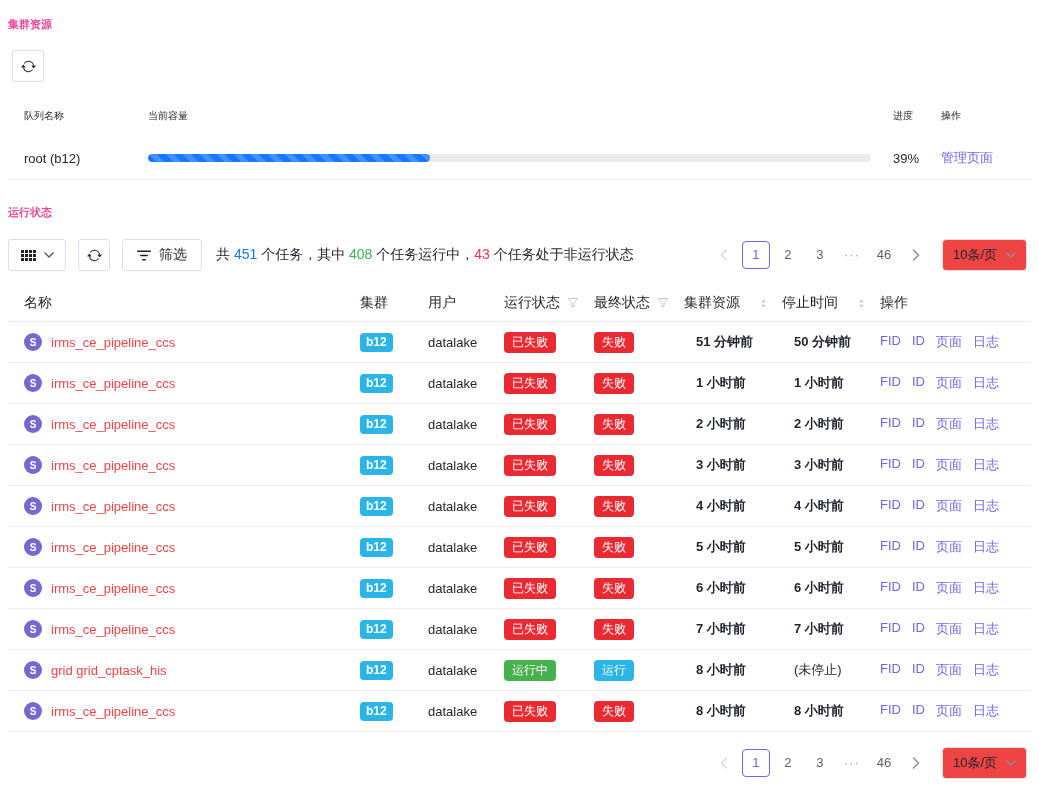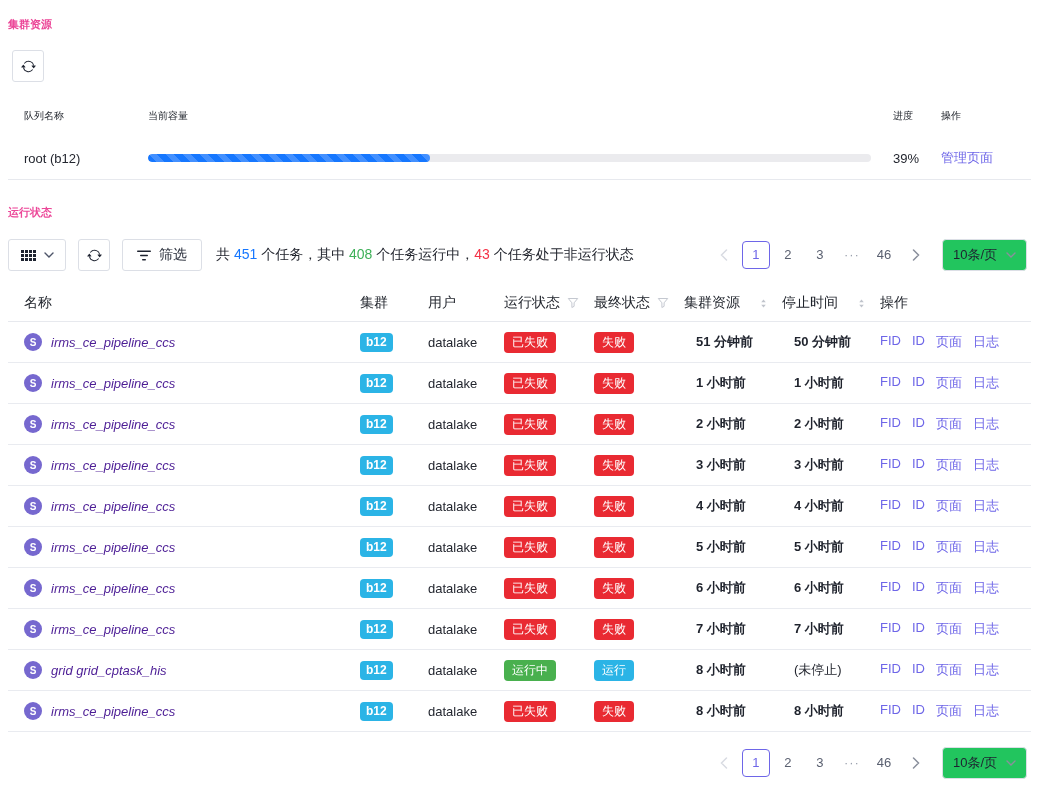--- a/index.html
+++ b/index.html
@@ -40,36 +40,36 @@
 
   .pager { margin-left: auto; display: flex; align-items: center; }
   .pg-num, .pg-ellipsis, .pg-arrow { min-width: 28px; height: 28px; line-height: 26px;
     text-align: center; font-size: 13px; color: #5a6070; margin: 0 2px; cursor: pointer;
     display: inline-flex; align-items: center; justify-content: center; border-radius: 4px; }
   .pg-num.current { border: 1px solid #6e66e8; color: #6e66e8; }
   .pg-ellipsis { color: #9aa0ad; letter-spacing: 1px; }
   .pg-arrow svg { display: block; }
   .size-select { height: 32px; border: 1px solid #dcdfe6; border-radius: 4px; margin-left: 10px;
     padding: 0 10px; display: inline-flex; align-items: center; gap: 9px; font-size: 13px;
-    color: #1e2330; cursor: pointer; background: #22c55e; }
+    color: #1e2330; cursor: pointer; background: #ef4444; }
 
   
   .task-table { margin-top: 14px; }
   .task-header, .task-row { display: grid;
     grid-template-columns: 344px 68px 76px 90px 90px 98px 98px 1fr; align-items: center; }
   .task-header { height: 37px; border-bottom: 1px solid #e7e9ee; font-size: 14px; font-weight: 500; color: #1d2129; }
   .th-cell { display: flex; align-items: center; padding-left: 8px; }
   .th-cell.first { padding-left: 16px; }
   .th-icon { margin-left: 7px; display: inline-flex; cursor: pointer; }
   .th-icon.wide { margin-left: 18px; }
   .task-row { height: 41px; border-bottom: 1px solid #e9ebf0; font-size: 13px; }
   .name-cell { display: flex; align-items: center; gap: 9px; padding-left: 16px; }
   .avatar { width: 18px; height: 18px; border-radius: 50%; background: #7668cf; color: #fff;
     font-size: 10px; font-weight: 600; display: inline-flex; align-items: center; justify-content: center; flex: none; }
-  .task-name { color: #4c1d95; font-style: italic; }
+  .task-name { color: #ef4444; }
   .tag { display: inline-block; font-size: 12px; font-weight: 700; color: #fff;
     background: #2bb4e6; border-radius: 4px; padding: 2px 6px; line-height: 15px; }
   .badge { display: inline-block; font-size: 12px; color: #fff; border-radius: 4px;
     padding: 3px 8px; line-height: 15px; font-weight: 500; }
   .badge-red { background: #e92a32; }
   .badge-green { background: #49b04e; }
   .badge-cyan { background: #2bb4e6; }
   .time-cell { padding-left: 20px; font-weight: 700; color: #1f232d; white-space: nowrap; }
   .time-cell.normal { font-weight: 400; color: #23262f; }
   .actions-cell { padding-left: 8px; display: flex; gap: 11px; white-space: nowrap; }

